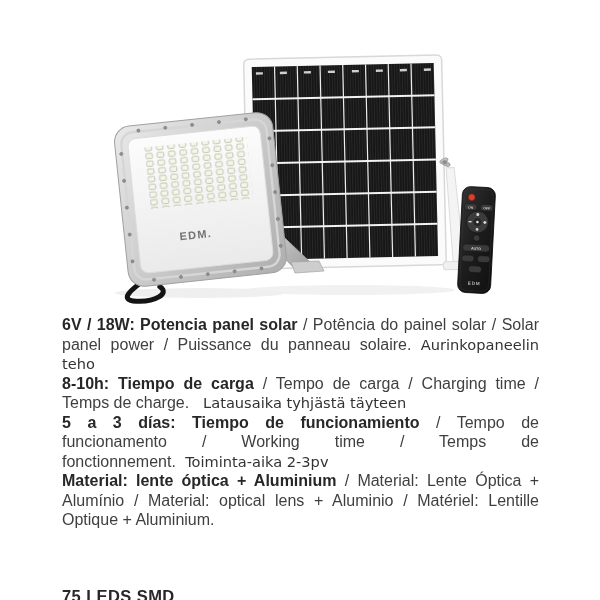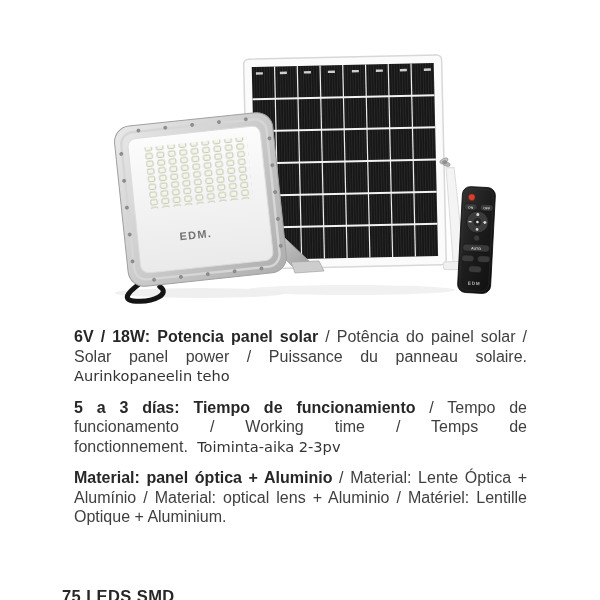--- a/index.html
+++ b/index.html
@@ -1,21 +1,21 @@
 <!DOCTYPE html>
 <html><head>
 <meta charset="utf-8">
 <style>
   html,body{margin:0;padding:0;background:#ffffff;}
   .sheet{position:relative;width:600px;height:600px;background:#ffffff;overflow:hidden;
          font-family:"Liberation Sans",sans-serif;}
   .photo{position:absolute;left:0;top:0;}
   .specs{position:absolute;left:62px;top:315px;width:477px;
          font-size:16px;line-height:19.5px;color:#3f3f3f;text-align:justify;}
-  .specs p{margin:12px;padding:0;}
+  .specs p{margin:0;padding:0;}
   .specs b{color:#272727;font-weight:bold;}
   .fi{font-family:"DejaVu Sans",sans-serif;font-size:14.6px;color:#333333;}
   .footer{position:absolute;left:62px;top:546px;width:477px;display:flex;
           justify-content:space-between;align-items:flex-end;margin-top:41px;}
   .footer .fl,.footer .fr{font-weight:bold;font-size:16.5px;color:#272727;letter-spacing:.4px;}
   svg text{font-family:"Liberation Sans",sans-serif;}
 </style>
 </head>
 <body>
 
@@ -148,21 +148,22 @@
       <text x="476.5" y="249.8" font-size="3.6" fill="#d2d2d2" text-anchor="middle" font-weight="bold">AUTO</text>
       <rect x="462.5" y="255.5" width="12.5" height="6.5" rx="3.2" fill="#3a3a3a" stroke="#141414" stroke-width="0.5"></rect>
       <rect x="478.5" y="255.5" width="12.5" height="6.5" rx="3.2" fill="#3a3a3a" stroke="#141414" stroke-width="0.5"></rect>
       <rect x="470" y="266" width="13" height="6.5" rx="3.2" fill="#3a3a3a" stroke="#141414" stroke-width="0.5"></rect>
       <text x="476.5" y="285" font-size="4.6" fill="#b8b8b8" text-anchor="middle" font-weight="bold" letter-spacing="0.8">EDM</text>
     </g>
   </svg>
 
   <div class="specs">
     <p><b>6V / 18W: Potencia panel solar</b><span> / Potência do painel solar / Solar panel power / Puissance du panneau solaire. </span><span class="fi">Aurinkopaneelin teho</span></p>
+    <p><b>8-10h: Tiempo de carga</b><span> / Tempo de carga / Charging time / Temps de charge.</span><span class="fi">&nbsp;&nbsp;&nbsp;Latausaika tyhjästä täyteen</span></p>
     <p><b>5 a 3 días: Tiempo de funcionamiento</b><span> / Tempo de funcionamento / Working time / Temps de fonctionnement.</span><span class="fi">&nbsp;&nbsp;Toiminta-aika 2-3pv</span></p>
-    <p><b>Material: panel óptica + Aluminio</b><span> / Material: Lente Óptica + Alumínio / Material: optical lens + Aluminio / Matériel: Lentille Optique + Aluminium.</span><span class="fi"></span></p>
+    <p><b>Material: lente óptica + Aluminium</b><span> / Material: Lente Óptica + Alumínio / Material: optical lens + Aluminio / Matériel: Lentille Optique + Aluminium.</span><span class="fi"></span></p>
   </div>
 
   <div class="footer">
     <div class="fl">75 LEDS SMD</div>
   </div>
 
 </div>
 
 </body></html>

